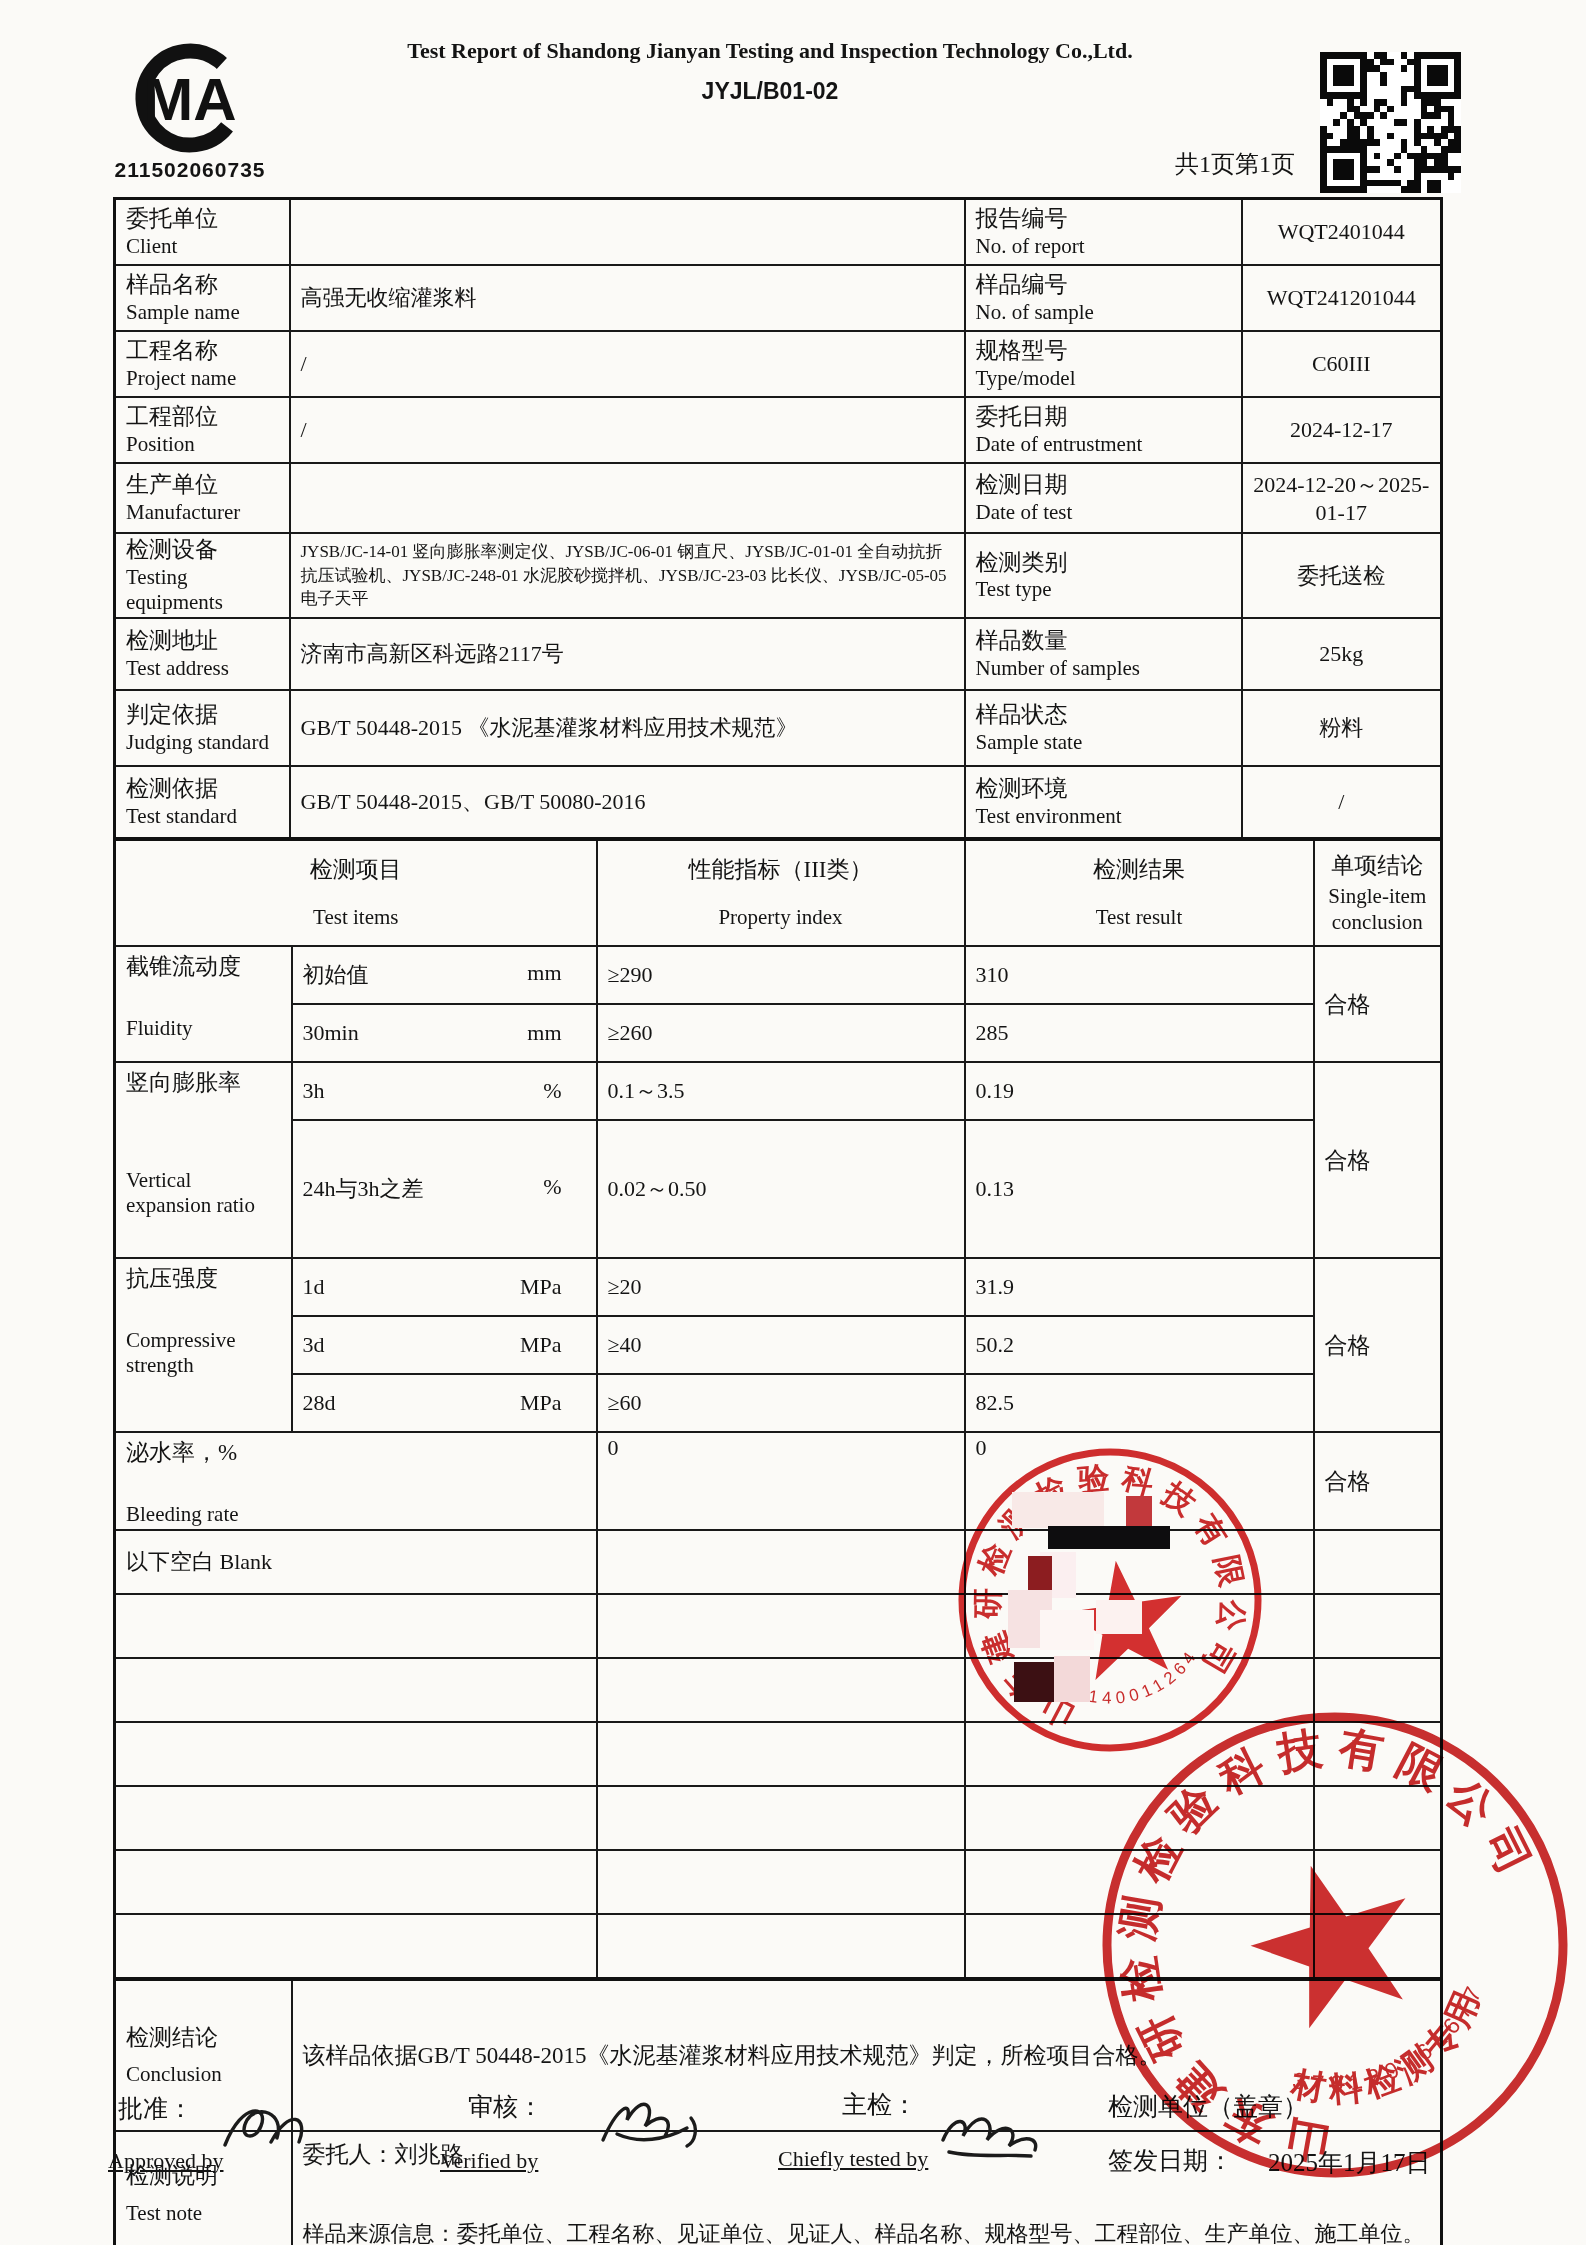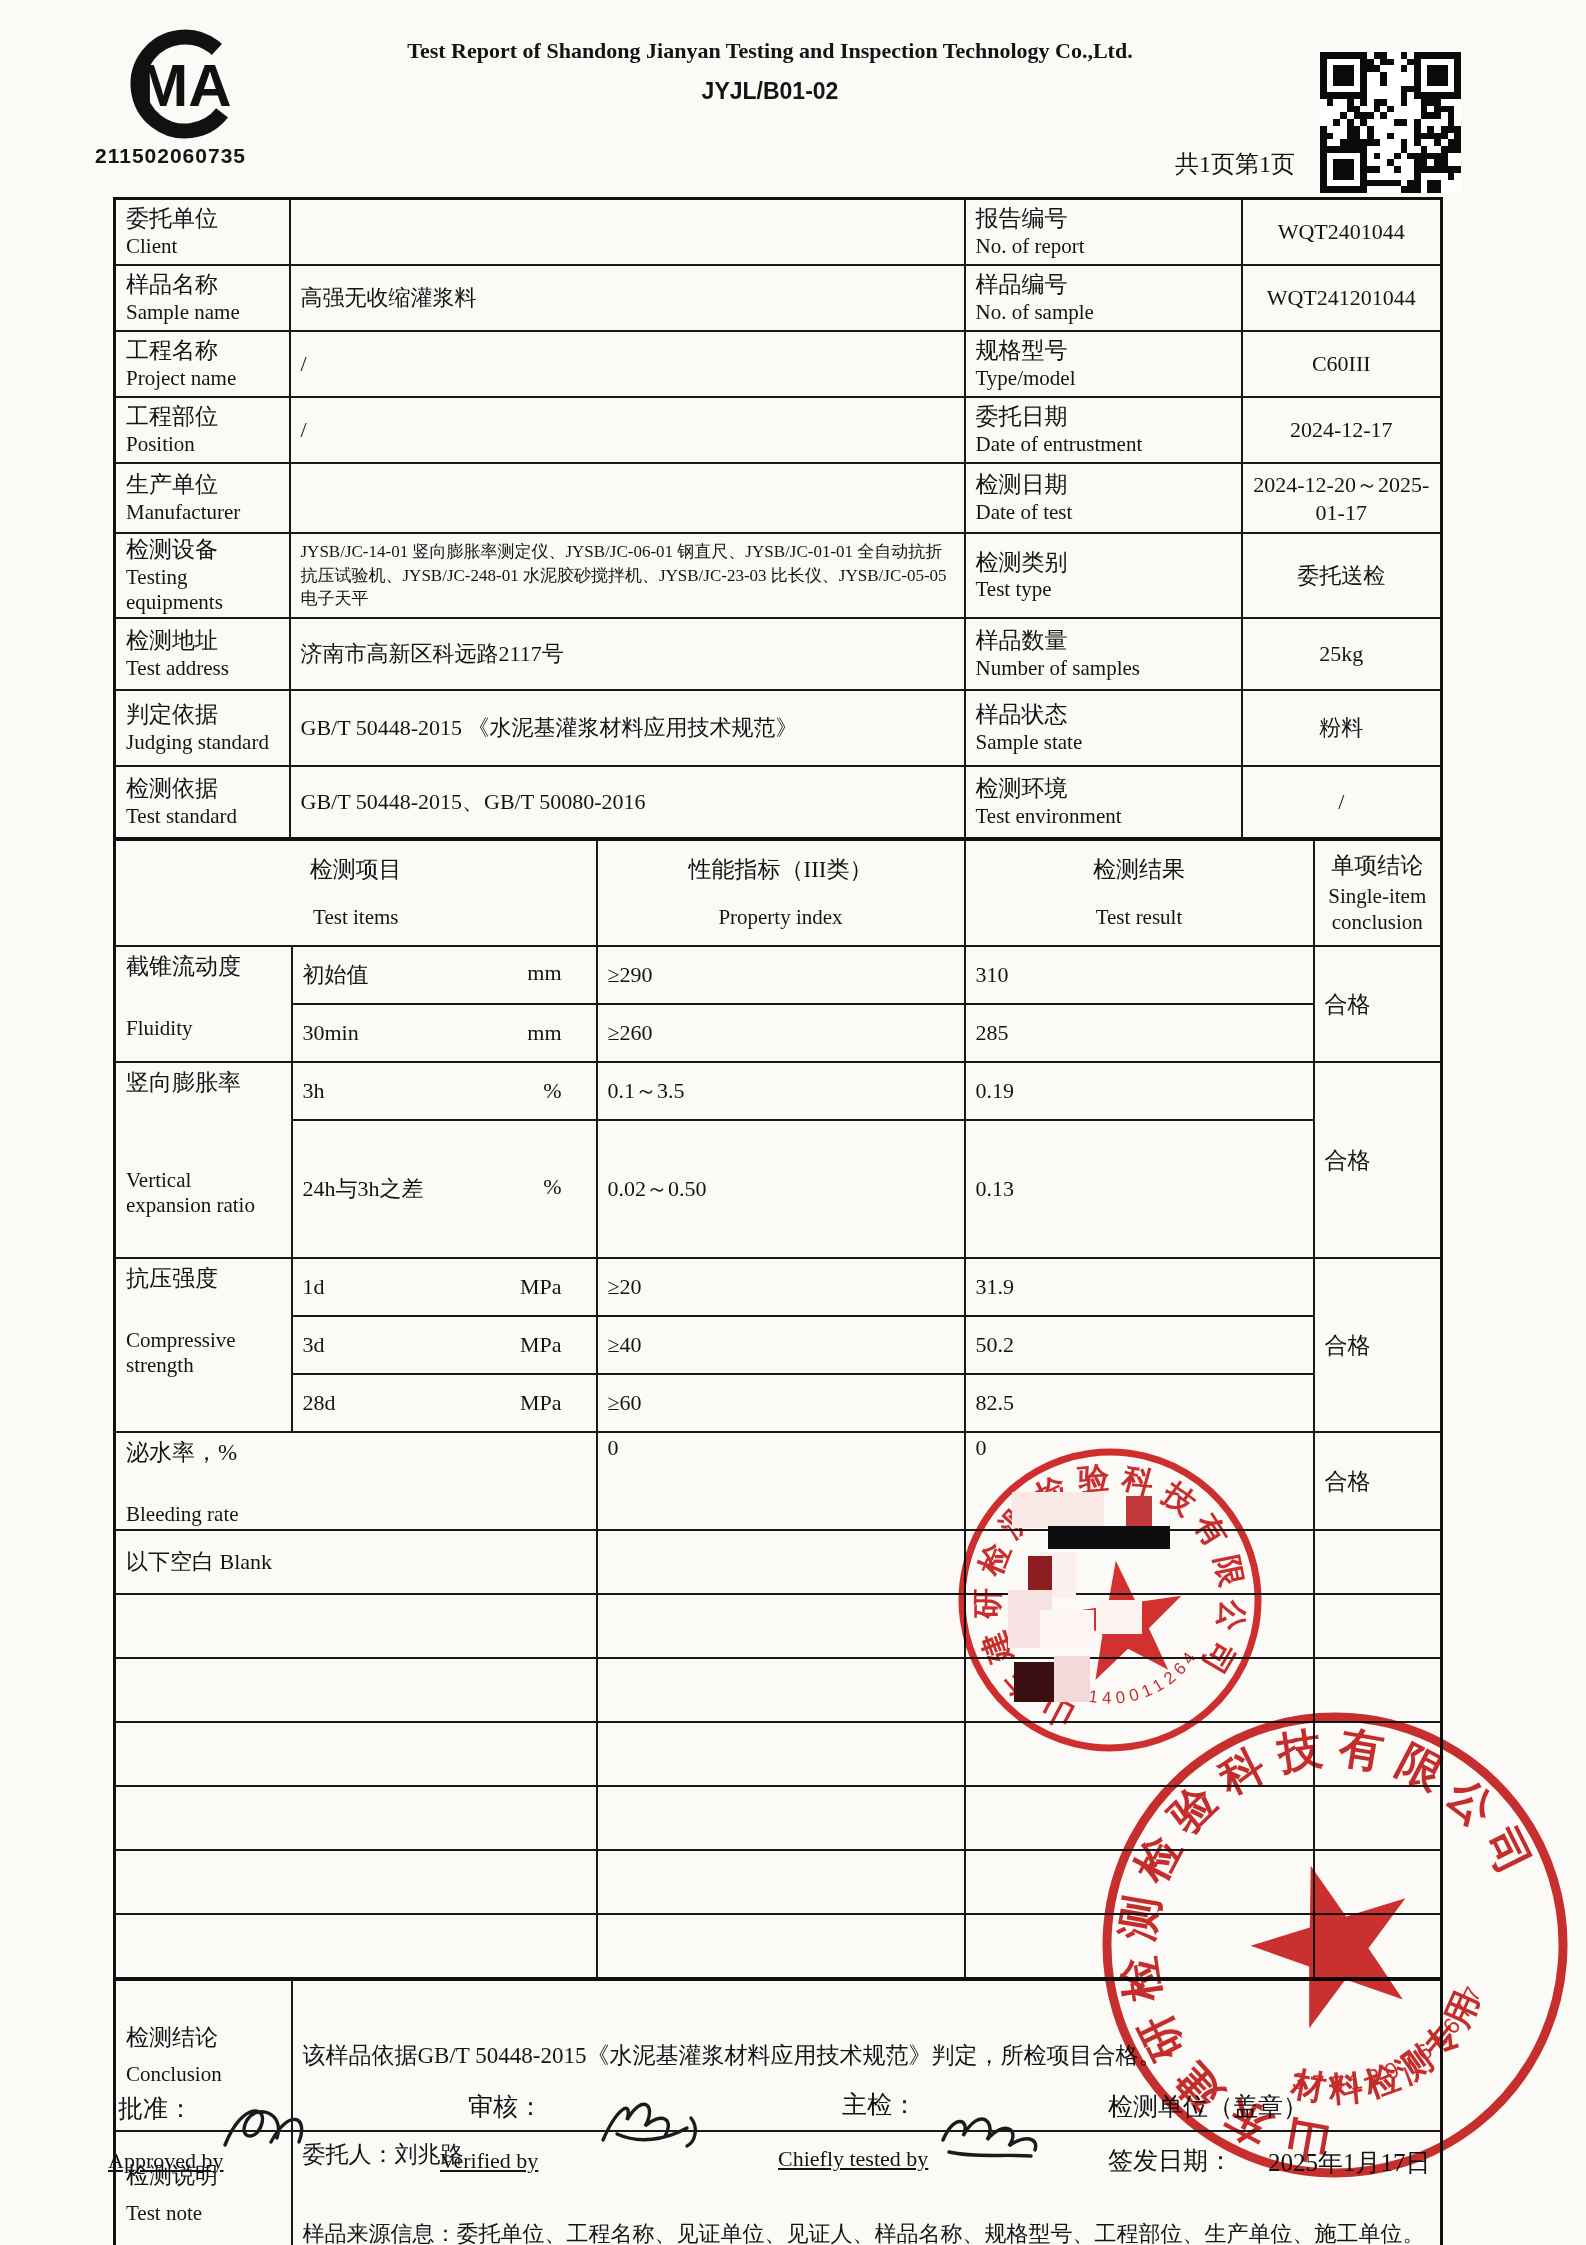--- a/index.html
+++ b/index.html
@@ -1,21 +1,21 @@
 <!DOCTYPE html>
 <html><head>
 <meta charset="utf-8">
 <style>
   html,body{margin:0;padding:0;}
   body{width:1586px;height:2245px;background:#e9e9e7;}
   .page{position:relative;width:1586px;height:2245px;background:#fbfaf7;
         font-family:"Liberation Serif","DejaVu Serif",serif;color:#141414;overflow:hidden;}
 
   
-  .cma{position:absolute;left:95px;top:26px;width:190px;}
+  .cma{position:absolute;left:95px;top:40px;width:190px;text-align:center;}
   .cma-num{font-family:"Liberation Sans","DejaVu Sans",sans-serif;font-size:21px;letter-spacing:1px;margin-top:-6px;font-weight:bold;}
   .titles{position:absolute;left:250px;top:30px;width:1040px;text-align:center;}
   .title-zh{font-size:38px;font-weight:bold;letter-spacing:3px;}
   .title-en{font-family:Liberation Serif, serif;font-size:22px;font-weight:bold;margin-top:8px;}
   .form-code{font-family:"Liberation Sans","DejaVu Sans",sans-serif;font-size:23px;font-weight:bold;margin-top:14px;}
   .page-info{position:absolute;left:1175px;top:148px;font-size:24px;}
   .qr{position:absolute;left:1320px;top:52px;width:141px;height:141px;background:#fff;
       display:grid;grid-template-columns:repeat(21,1fr);grid-template-rows:repeat(21,1fr);}
   .qr div{background:#fff;} .qr div.q{background:#0a0a0a;}
 

